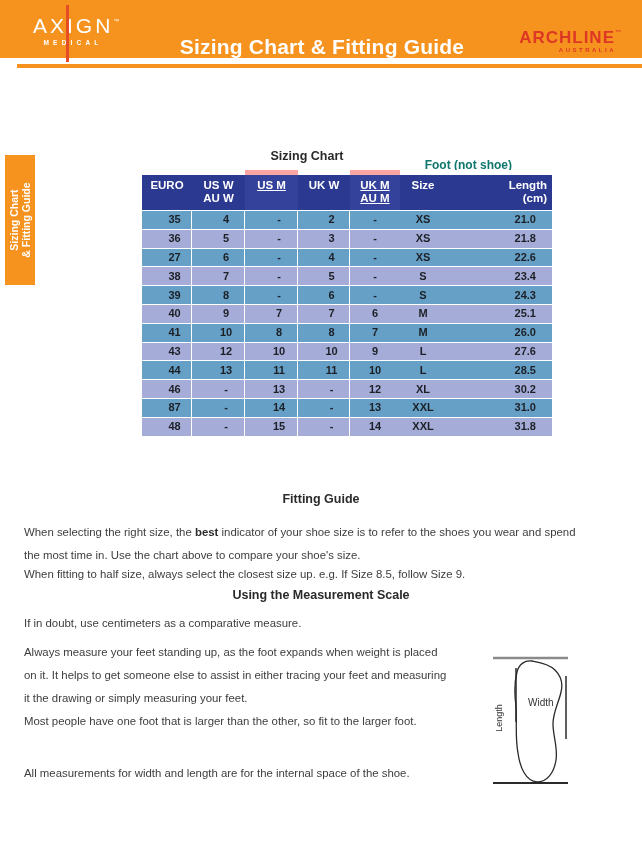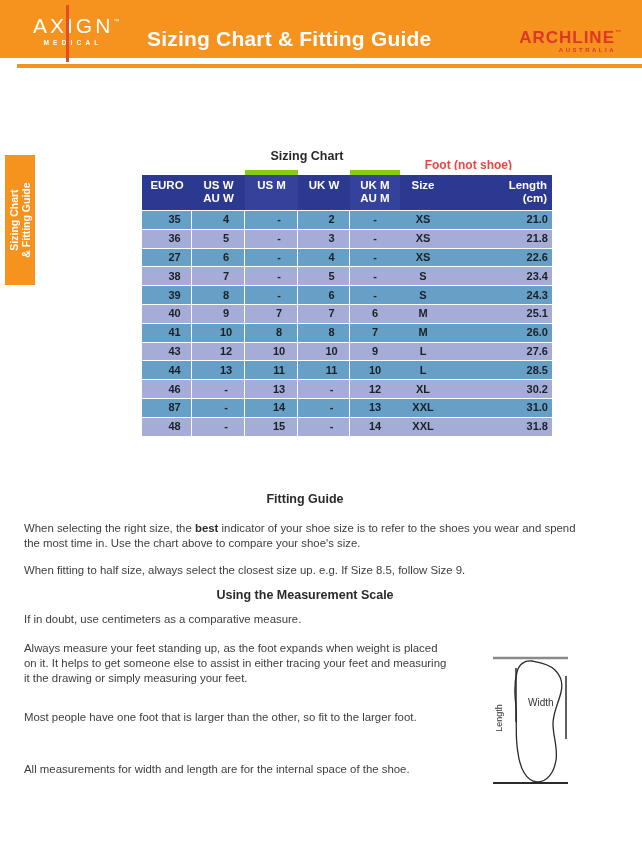--- a/index.html
+++ b/index.html
@@ -7,58 +7,58 @@
         font-family:"Liberation Sans",sans-serif;box-sizing:border-box;}
   #page *{box-sizing:border-box;}
 
   
   .header{position:absolute;left:0;top:0;width:642px;height:58px;background:#F6921E;}
   .brand{position:absolute;left:33px;top:10px;color:#fff;}
   .brand-name{font-size:21px;font-weight:500;letter-spacing:3px;line-height:22px;}
   .brand-tm{font-size:6px;vertical-align:10px;letter-spacing:0;}
   .brand-sub{font-size:6.5px;font-weight:700;letter-spacing:4.2px;margin-top:2px;text-align:center;width:80px;}
   .brand-line{position:absolute;left:66px;top:5px;width:2.5px;height:57px;background:#E44D26;}
-  .header-title{position:absolute;left:147px;top:27px;width:350px;text-align:left;
+  .header-title{position:absolute;left:147px;top:35px;width:350px;text-align:center;
                 color:#fff;font-size:21px;font-weight:700;letter-spacing:.2px;}
   .partner{position:absolute;right:20px;top:24px;text-align:right;color:#DD3726;}
   .partner-name{font-size:17px;font-weight:700;letter-spacing:1px;line-height:17px;}
   .partner-tm{font-size:6px;vertical-align:9px;}
   .partner-sub{font-size:6px;font-weight:700;letter-spacing:2.5px;margin-top:1px;padding-right:6px;}
   .header-rule{position:absolute;left:17px;top:64px;width:625px;height:3.5px;background:#F6921E;}
 
   
   .side-tab{position:absolute;left:5px;top:155px;width:30px;height:130px;background:#F6921E;}
   .side-tab-inner{position:absolute;left:50%;top:50%;width:130px;
                   transform:translate(-50%,-50%) rotate(-90deg);
                   text-align:center;color:#fff;font-size:10.5px;font-weight:700;line-height:12px;}
 
   
   .chart-heading{position:absolute;left:102px;top:149px;width:410px;text-align:center;
                  font-size:12.5px;font-weight:700;color:#2a2a2a;}
   .chart-note{position:absolute;left:380px;top:158px;width:132px;text-align:right;
-              font-size:12px;font-weight:700;color:#ef4444;}
+              font-size:12px;font-weight:700;color:#0f766e;}
   table.sizing{position:absolute;left:102px;top:170px;width:410px;
                border-collapse:separate;border-spacing:0;table-layout:fixed;margin-left:40px;}
   table.sizing th{height:41px;vertical-align:top;padding-top:4px;background:#2B3990;
                   border-top:5px solid #fff;border-bottom:1.6px solid #fff;
                   color:#fff;font-size:11.5px;font-weight:700;line-height:13px;text-align:center;}
-  table.sizing th.raised{background:#35429C;border-top:5px solid #84cc16;}
+  table.sizing th.raised{background:#35429C;border-top:5px solid #fca5a5;text-decoration:underline;}
   table.sizing th.col-length{text-align:right;padding-right:5px;}
   table.sizing td{height:18.8px;line-height:17px;padding:0;text-align:center;
                   border-bottom:1.6px solid #fff;
                   font-size:11px;font-weight:700;color:#1C2026;}
   table.sizing td:nth-child(-n+4){border-right:1.6px solid #fff;padding-left:16px;}
-  table.sizing td:nth-child(7){text-align:right;padding-right:4px;}
+  table.sizing td:nth-child(7){text-align:right;padding-right:16px;}
   table.sizing tbody tr:nth-child(odd) td{background:#66A0C7;}
   table.sizing tbody tr:nth-child(even) td{background:#A6ACD8;}
 
   
-  .sec-heading{position:absolute;left:0;top:0;width:610px;text-align:center;
+  .sec-heading{position:absolute;left:16px;top:0;width:610px;text-align:center;
                font-size:12.5px;font-weight:700;color:#2a2a2a;}
-  .para{position:absolute;left:24px;width:578px;font-size:11.4px;line-height:15px;
+  .para{position:absolute;left:24px;width:578px;font-size:11.4px;line-height:23px;
         color:#3d3d3d;white-space:pre-line;}
   .para b{color:#2c2c2c;}
 
   
   .foot-diagram{position:absolute;left:486px;top:648px;width:90px;height:140px;}
 </style>
 </head>
 <body>
 
 <div id="page">

